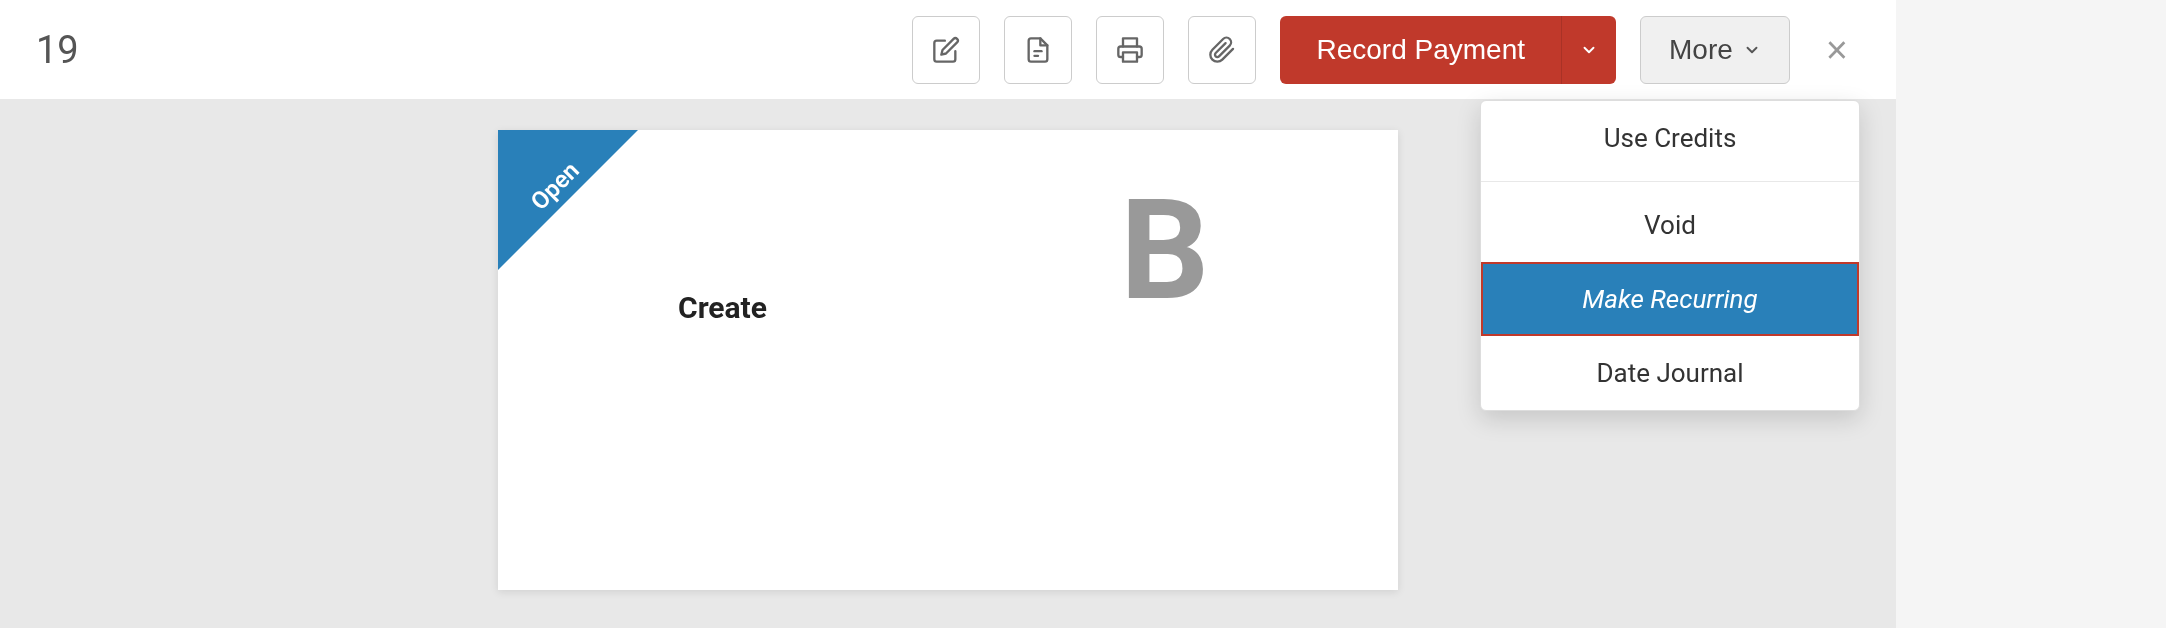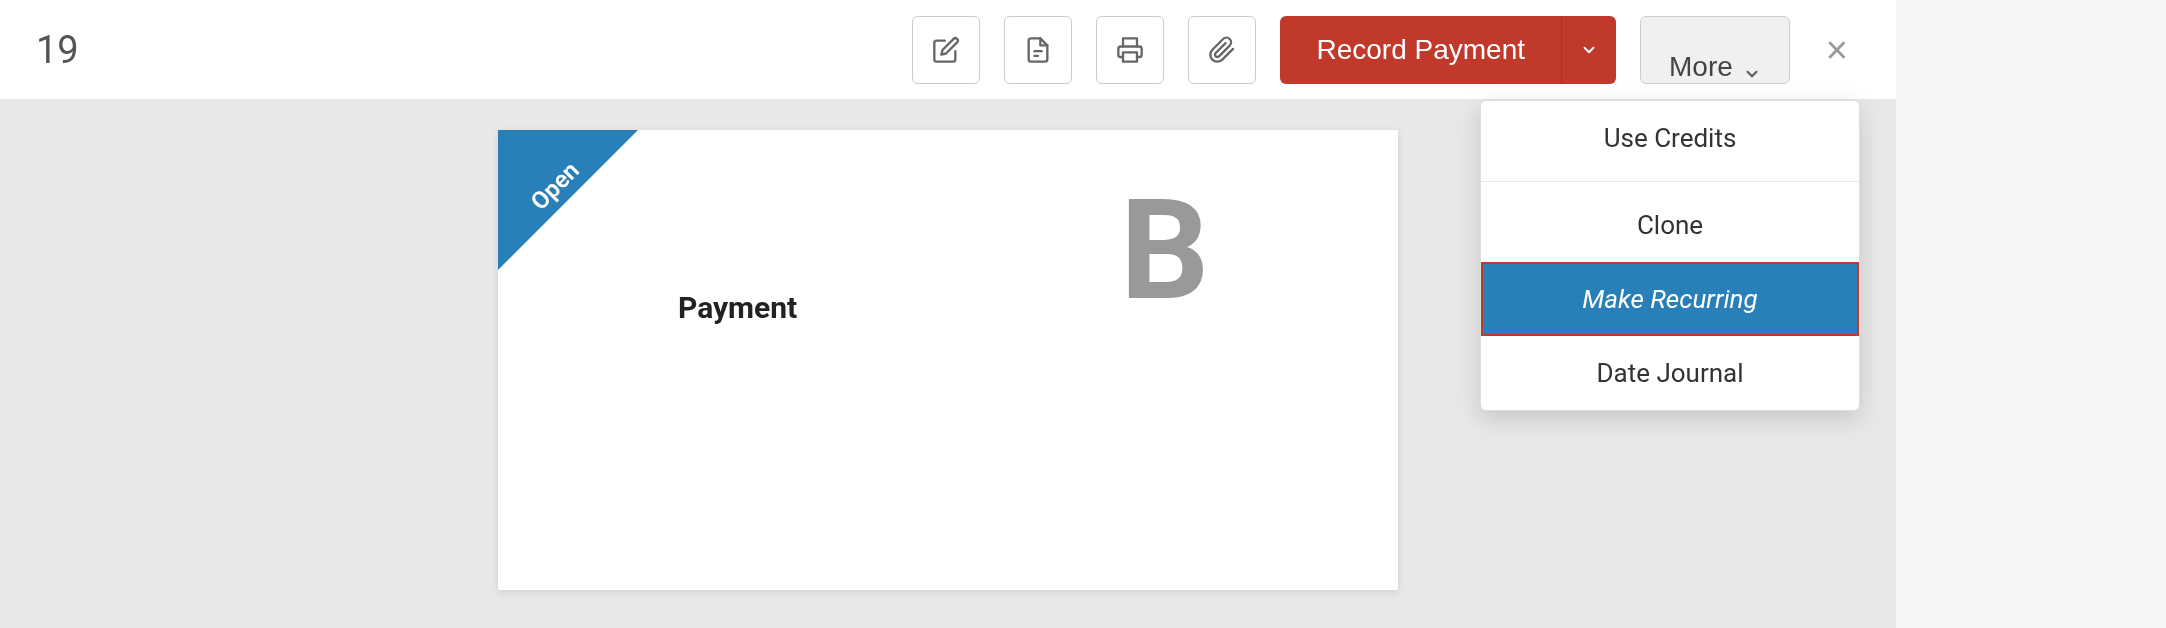--- a/index.html
+++ b/index.html
@@ -91,21 +91,21 @@
     .more-btn {
       background: #f0f0f0;
       border: 1.5px solid #ccc;
       border-radius: 6px;
       padding: 0 28px;
       height: 68px;
       font-size: 28px;
       color: #444;
       cursor: pointer;
       display: flex;
-      align-items: flex-end;
+      align-items: center;
       gap: 10px;
       white-space: nowrap;
     }
 
     .close-btn {
       background: none;
       border: none;
       font-size: 38px;
       color: #999;
       cursor: pointer;
@@ -291,39 +291,39 @@
   </div>
 
   <div class="main-content">
     <div class="document-area">
       <div class="document-paper">
 
         <div class="ribbon-corner">
           <span class="ribbon-text">Open</span>
         </div>
 
-        <div class="document-company-name">Payment</div>
+        <div class="document-company-name">Create</div>
       </div>
     </div>
   </div>
 
   <div class="big-b">B</div>
 
   <div class="dropdown-menu">
 
     <div class="dropdown-item">
       <span>Use Credits</span>
     </div>
 
 
 
     <div class="dropdown-divider"></div>
 
     <div class="dropdown-item">
-      <span>Clone</span>
+      <span>Void</span>
     </div>
 
     <div class="dropdown-item active">
       <span>Make Recurring</span>
     </div>
 
 
     <div class="dropdown-item">
       <span>Date Journal</span>
     </div>

